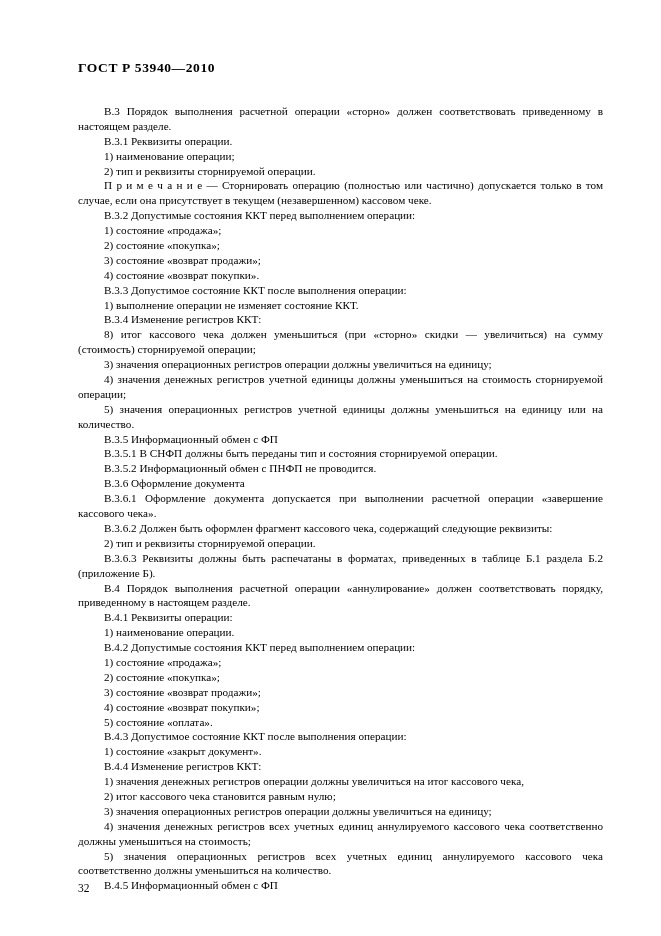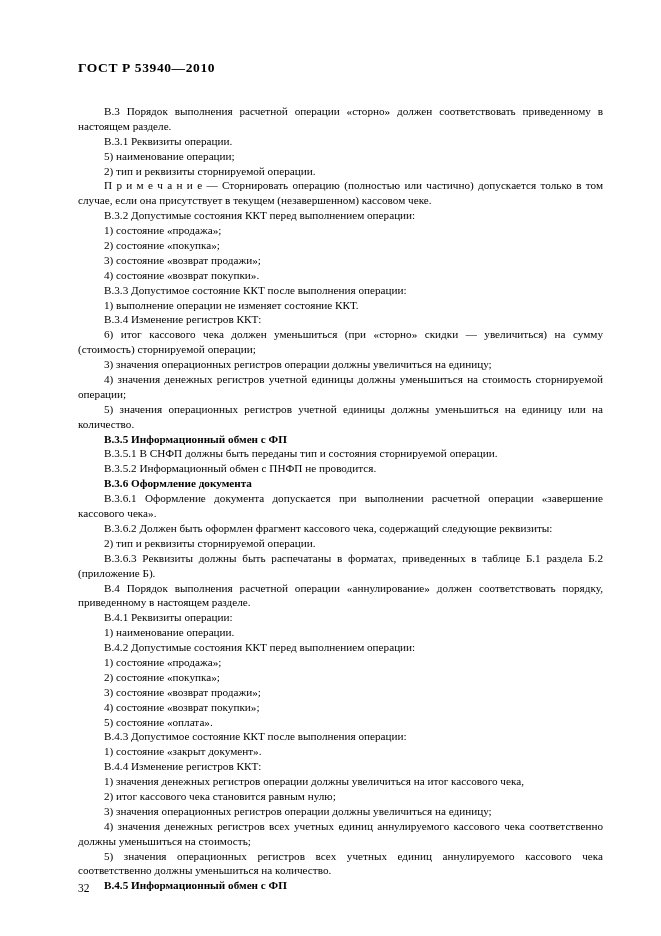--- a/index.html
+++ b/index.html
@@ -37,52 +37,52 @@
   }
   p {
     margin: 0;
     padding: 0;
     text-align: justify;
   }
   .ind {
     text-indent: 26px;
   }
   .bold {
-    font-weight: bold;
+    font-weight: normal;
   }
   .page-number {
     position: absolute;
     left: 78px;
     bottom: 42px;
     font-size: 11.5px;
     text-align: center;
   }
 </style>
 </head>
 <body>
 
 <div class="page">
 
   <div class="doc-title">ГОСТ Р 53940—2010</div>
 
   <div class="body-block">
     <p class="ind">B.3  Порядок выполнения расчетной операции «сторно» должен соответствовать приведенному в настоящем разделе.</p>
     <p class="ind">B.3.1  Реквизиты операции.</p>
-    <p class="ind">5)  наименование операции;</p>
+    <p class="ind">1)  наименование операции;</p>
     <p class="ind">2)  тип и реквизиты сторнируемой операции.</p>
     <p class="ind">П р и м е ч а н и е — Сторнировать операцию (полностью или частично) допускается только в том случае, если она присутствует в текущем (незавершенном) кассовом чеке.</p>
     <p class="ind">B.3.2  Допустимые состояния ККТ перед выполнением операции:</p>
     <p class="ind">1)  состояние «продажа»;</p>
     <p class="ind">2)  состояние «покупка»;</p>
     <p class="ind">3)  состояние «возврат продажи»;</p>
     <p class="ind">4)  состояние «возврат покупки».</p>
     <p class="ind">B.3.3  Допустимое состояние ККТ после выполнения операции:</p>
     <p class="ind">1)  выполнение операции не изменяет состояние ККТ.</p>
     <p class="ind">B.3.4  Изменение регистров ККТ:</p>
-    <p class="ind">6)  итог кассового чека должен уменьшиться (при «сторно» скидки — увеличиться) на сумму (стоимость) сторнируемой операции;</p>
+    <p class="ind">8)  итог кассового чека должен уменьшиться (при «сторно» скидки — увеличиться) на сумму (стоимость) сторнируемой операции;</p>
     <p class="ind">3)  значения операционных регистров операции должны увеличиться на единицу;</p>
     <p class="ind">4)  значения денежных регистров учетной единицы должны уменьшиться на стоимость сторнируемой операции;</p>
     <p class="ind">5)  значения операционных регистров учетной единицы должны уменьшиться на единицу или на количество.</p>
     <p class="ind bold">B.3.5  Информационный обмен с ФП</p>
     <p class="ind">B.3.5.1  В СНФП должны быть переданы тип и состояния сторнируемой операции.</p>
     <p class="ind">B.3.5.2  Информационный обмен с ПНФП не проводится.</p>
     <p class="ind bold">B.3.6  Оформление документа</p>
     <p class="ind">B.3.6.1  Оформление документа допускается при выполнении расчетной операции «завершение кассового чека».</p>
     <p class="ind">B.3.6.2  Должен быть оформлен фрагмент кассового чека, содержащий следующие реквизиты:</p>
     <p class="ind">2)  тип и реквизиты сторнируемой операции.</p>

